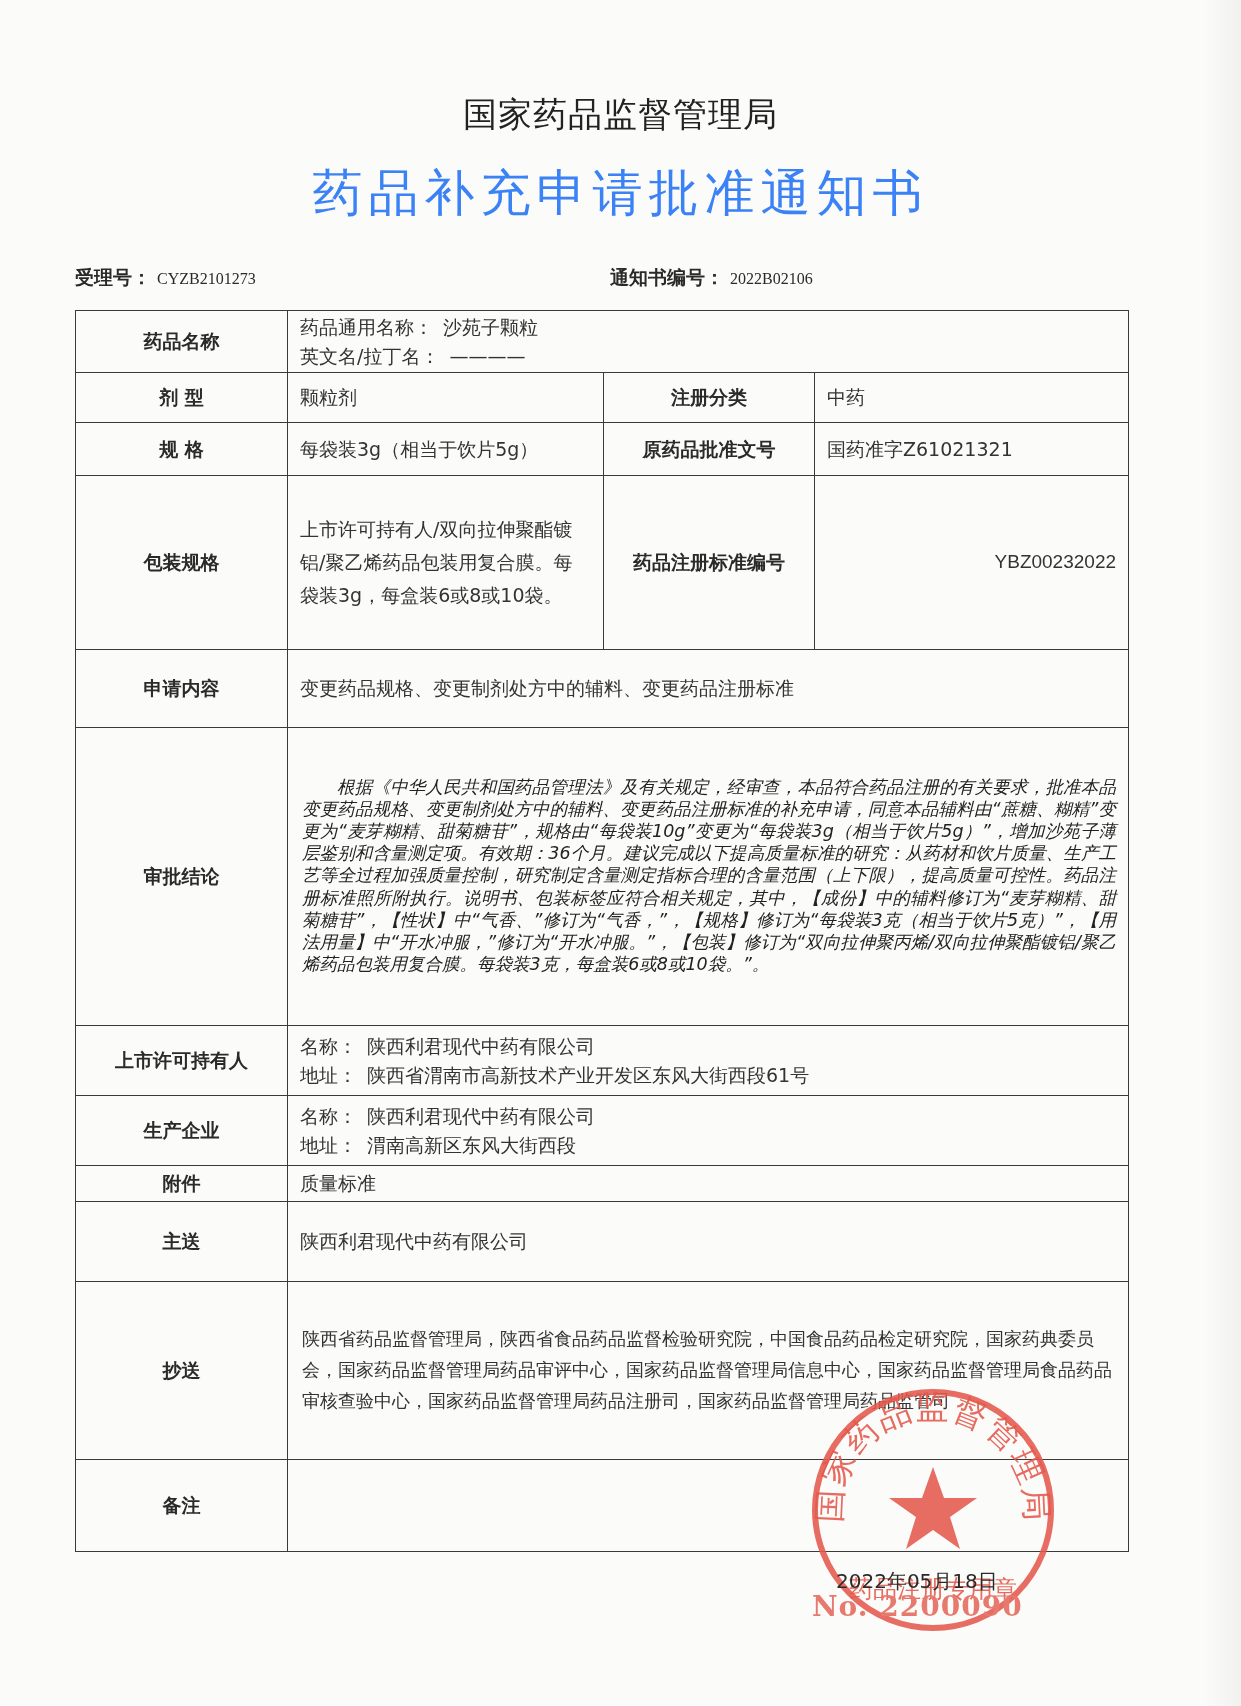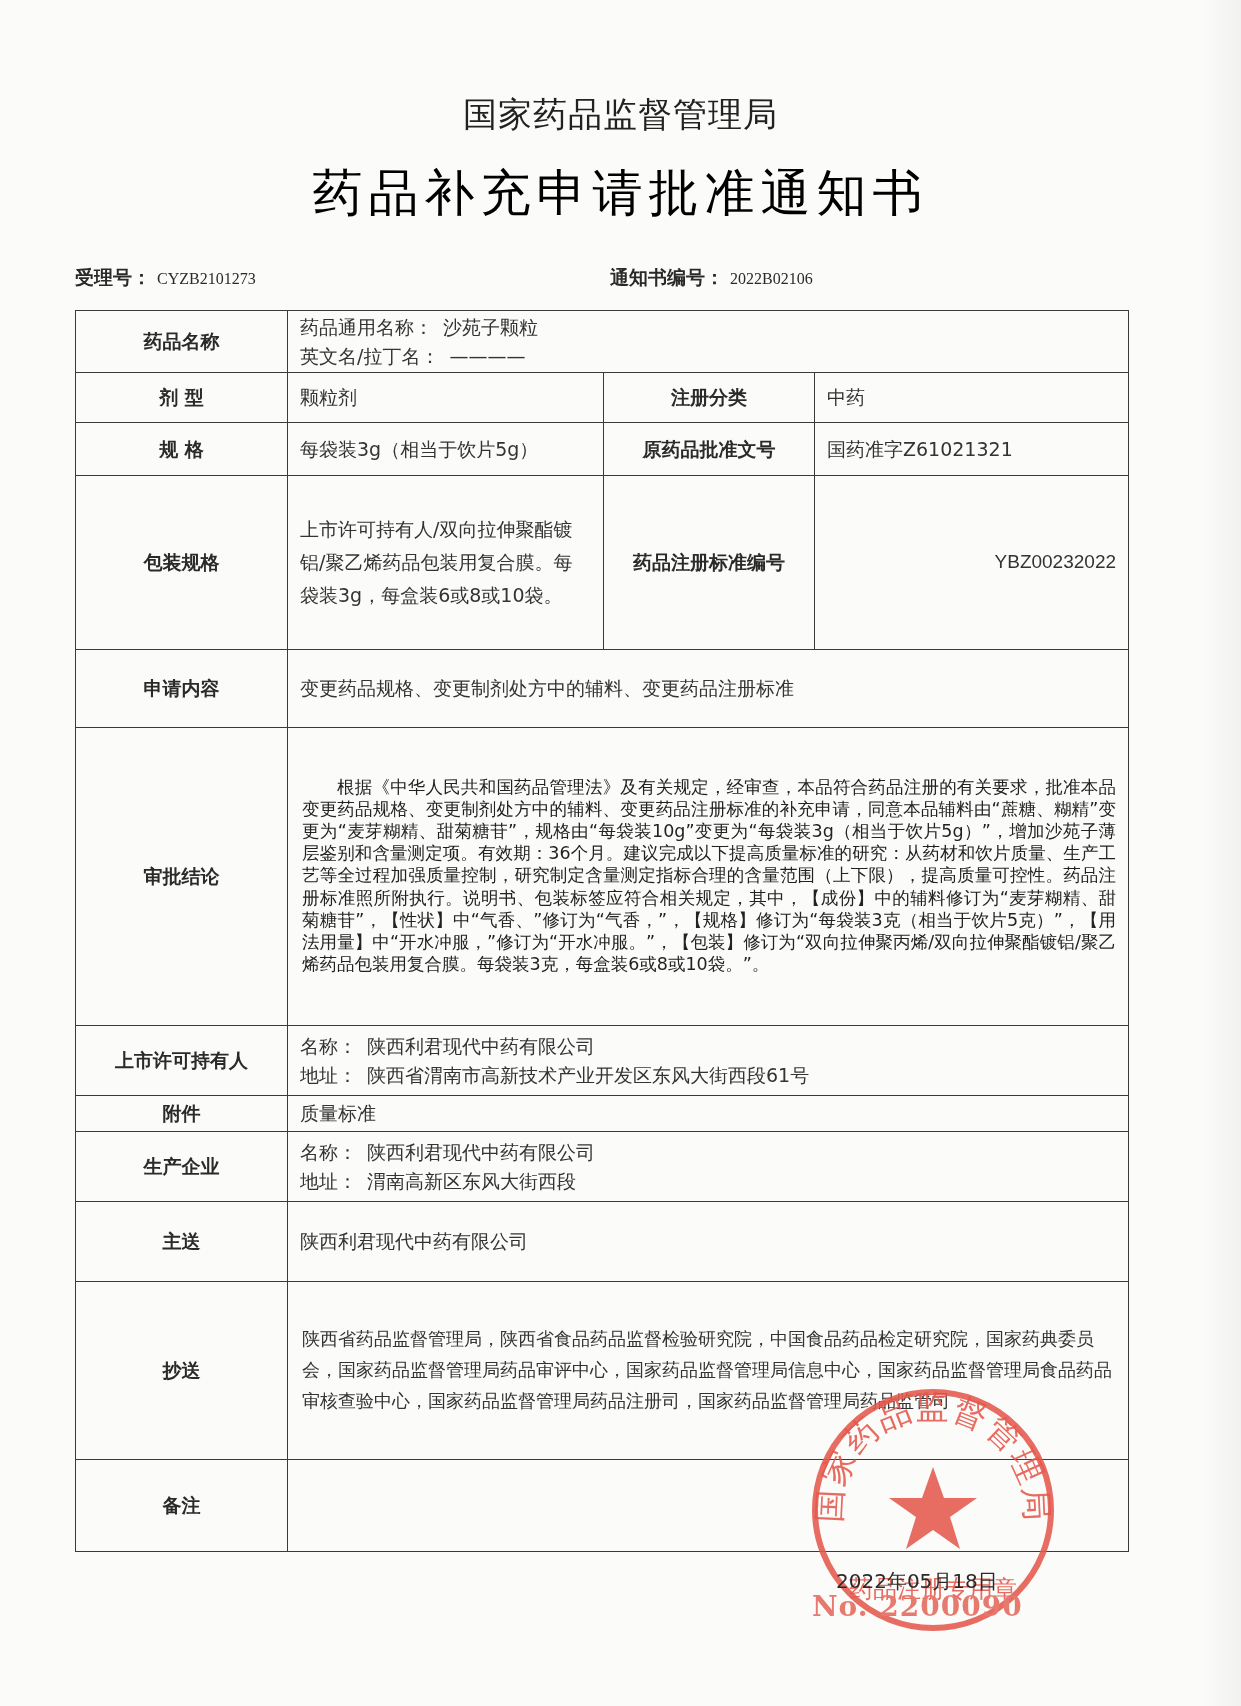--- a/index.html
+++ b/index.html
@@ -12,21 +12,21 @@
     color: #2a2a2a;
   }
   .agency {
     position: absolute; top: 92px; left: 0; width: 1241px;
     text-align: center; font-size: 34px; letter-spacing: 1px;
     font-family: "DejaVu Sans", sans-serif; color: #222;
   }
   .doc-title {
     position: absolute; top: 160px; left: 0; width: 1241px;
     text-align: center; font-size: 50px; letter-spacing: 6px;
-    font-family: "DejaVu Sans", sans-serif; font-weight: normal; color: #000000;
+    font-family: "DejaVu Sans", sans-serif; font-weight: normal; color: #3b82f6;
     margin: 0;
   }
   .meta {
     position: absolute; top: 265px; font-size: 19px;
     font-family: "DejaVu Sans", sans-serif;
   }
   .meta .lbl { font-weight: bold; }
   .meta .val { font-family: "Liberation Serif", serif; font-size: 16px; margin-left: 6px; }
   .meta-left { left: 75px; }
   .meta-right { left: 610px; }
@@ -55,20 +55,21 @@
     font-size: 20px;
   }
   td.val { font-family: "DejaVu Sans", sans-serif; font-size: 18px; color: #333; }
   td.top { vertical-align: top; padding-top: 6px; }
   .line { display: block; }
   .para {
     text-indent: 2em;
     font-family: "DejaVu Sans", sans-serif;
     font-size: 17.5px; line-height: 1.26; color: #222;
     text-align: justify;
+    font-style: italic;
   }
   .cc {
     font-family: "DejaVu Sans", sans-serif;
     font-size: 18px; line-height: 1.72; color: #333;
   }
   .field-lbl { margin-right: 10px; }
 
   .seal {
     position: absolute; left: 808px; top: 1385px;
     width: 250px; height: 250px;
@@ -151,31 +152,31 @@
   </tr>
 
   <tr style="height:70px">
     <td class="label">上市许可持有人</td>
     <td class="val" colspan="3">
       <span class="line"><span class="field-lbl">名称：</span><span>陕西利君现代中药有限公司</span></span>
       <span class="line"><span class="field-lbl">地址：</span><span>陕西省渭南市高新技术产业开发区东风大街西段61号</span></span>
     </td>
   </tr>
 
-  <tr style="height:36px">
-    <td class="label">附件</td>
-    <td class="val" colspan="3">质量标准</td>
-  </tr>
-
   <tr style="height:70px">
     <td class="label">生产企业</td>
     <td class="val" colspan="3">
       <span class="line"><span class="field-lbl">名称：</span><span>陕西利君现代中药有限公司</span></span>
       <span class="line"><span class="field-lbl">地址：</span><span>渭南高新区东风大街西段</span></span>
     </td>
+  </tr>
+
+  <tr style="height:36px">
+    <td class="label">附件</td>
+    <td class="val" colspan="3">质量标准</td>
   </tr>
 
   <tr style="height:80px">
     <td class="label">主送</td>
     <td class="val" colspan="3">陕西利君现代中药有限公司</td>
   </tr>
 
   <tr style="height:178px">
     <td class="label">抄送</td>
     <td colspan="3" style="padding:4px 12px 4px 14px;">

